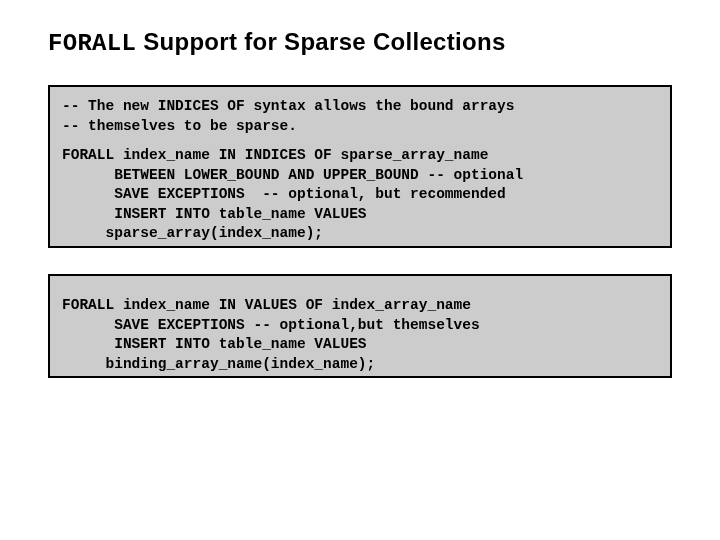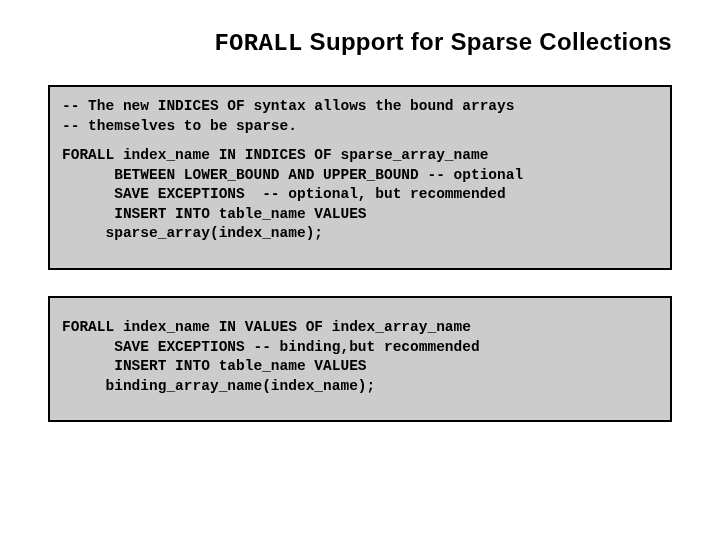--- a/index.html
+++ b/index.html
@@ -4,35 +4,35 @@
   <style>
     * { margin: 0; padding: 0; box-sizing: border-box; }
     body {
       width: 720px;
       height: 540px;
       background: #ffffff;
       font-family: Arial, Helvetica, sans-serif;
       padding: 28px 48px 20px 48px;
     }
     .title {
-      text-align: right;
+      text-align: left;
       font-size: 24px;
       font-weight: bold;
       color: #000;
       margin-bottom: 28px;
       letter-spacing: 0.3px;
     }
     .title .mono {
       font-family: "Courier New", Courier, monospace;
       font-weight: bold;
     }
     .code-box {
       background: #cccccc;
       border: 2px solid #000;
-      padding: 10px 12px 24px 12px;
+      padding: 10px 12px 2px 12px;
       font-family: "Courier New", Courier, monospace;
       font-size: 14.5px;
       font-weight: bold;
       color: #000;
       line-height: 1.35;
       margin-bottom: 26px;
       white-space: pre;
     }
     .code-box .block {
       display: block;
@@ -50,15 +50,15 @@
 </h1>
 
 <div class="code-box"><span class="block">-- The new INDICES OF syntax allows the bound arrays
 -- themselves to be sparse.</span><span class="gap"></span><span class="block">FORALL index_name IN INDICES OF sparse_array_name
       BETWEEN LOWER_BOUND AND UPPER_BOUND -- optional
       SAVE EXCEPTIONS  -- optional, but recommended
       INSERT INTO table_name VALUES
      sparse_array(index_name);</span></div>
 
 <div class="code-box"><span class="gap"></span><span class="block">FORALL index_name IN VALUES OF index_array_name
-      SAVE EXCEPTIONS -- binding,but recommended
+      SAVE EXCEPTIONS -- optional,but themselves
       INSERT INTO table_name VALUES
      binding_array_name(index_name);</span></div>
 
 </body></html>

